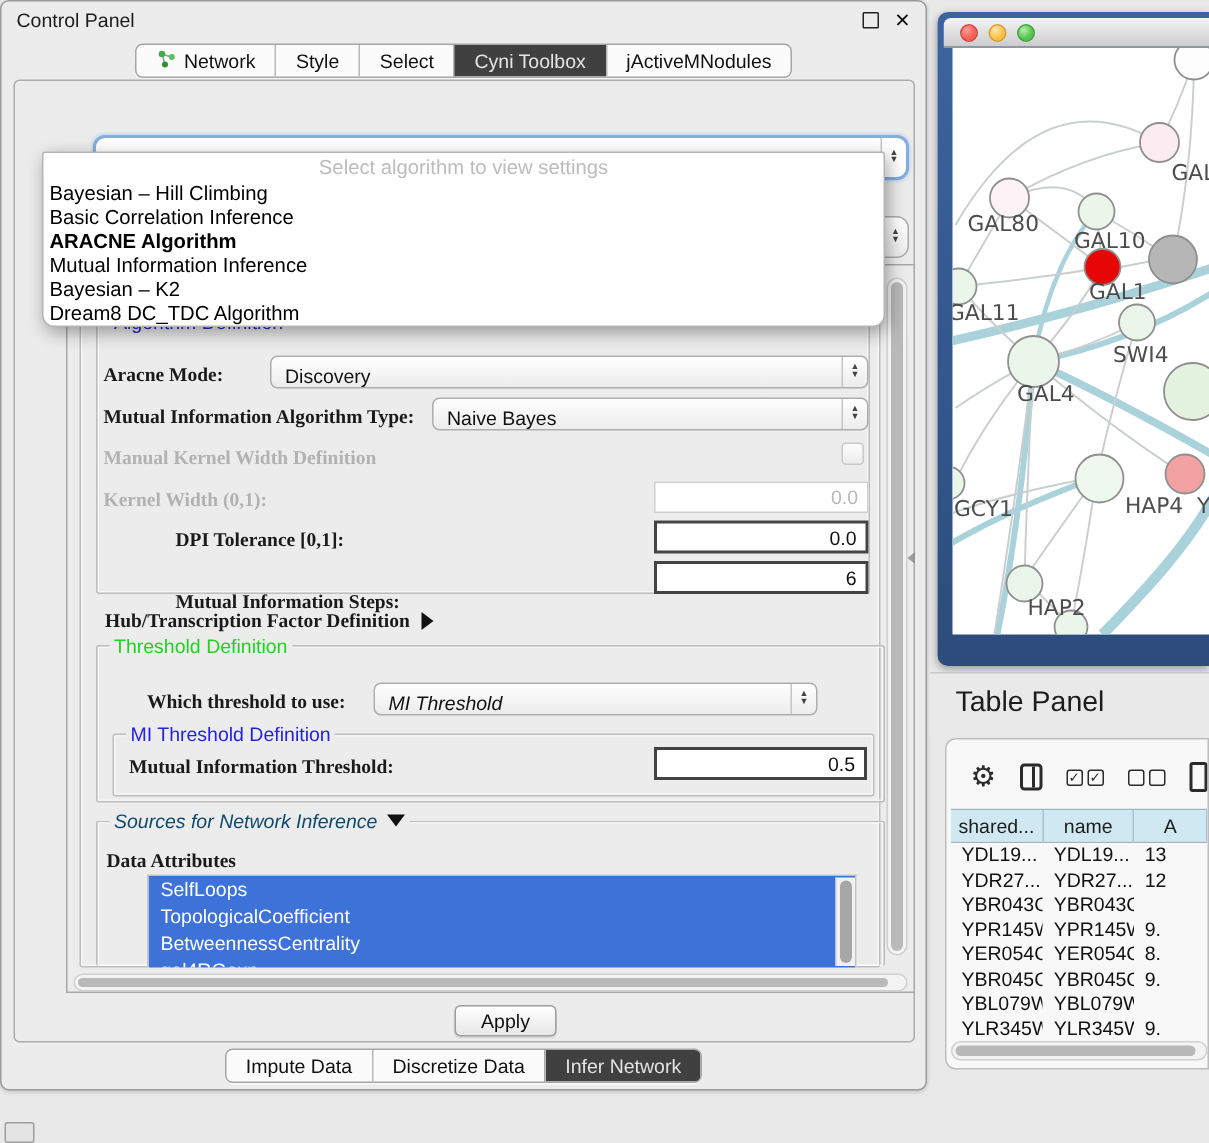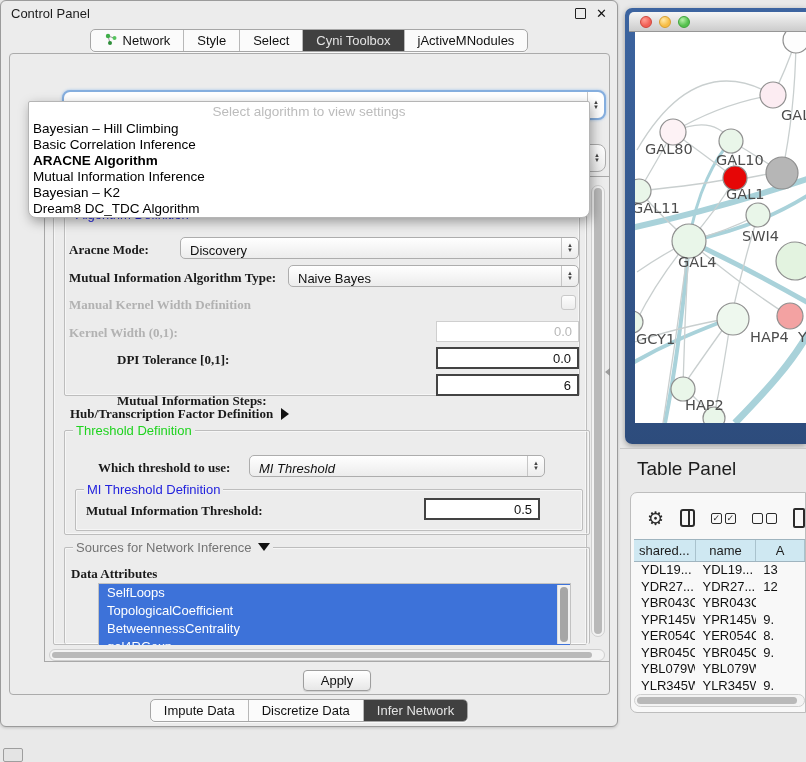--- a/index.html
+++ b/index.html
@@ -48,21 +48,21 @@
   .algo-item { font-size:13.5px; color:#000; padding:0 4px; height:16px; line-height:16px; white-space:nowrap; }
   .algo-item.bold { font-weight:bold; }
 
   
   .settings-box { position:absolute; left:34px; top:122px; width:566px; height:486px;
     border:1px solid #a8a8a8; background:#ececec; }
   .fs { position:absolute; border:1px solid #bdbdbd; border-radius:2px;
     box-shadow:inset 0 0 0 1px rgba(255,255,255,.55); }
   .fs-legend { position:absolute; top:-8px; font-size:13px; background:#ececec; padding:0 3px;
     white-space:nowrap; }
-  .lg-black { color:#737373; }
+  .lg-black { color:#0c4a6e;font-style:italic; }
   .lg-blue { color:#2323dd; }
   .lg-green { color:#1fd31f; }
   .lbl { position:absolute; font-size:13px; color:#1a1a1a; font-weight:bold; white-space:nowrap;font-family:Liberation Serif, serif; }
   .lbl.dis { color:#b2b2b2; }
   .tfield { position:absolute; background:#fff; font-size:13px; color:#111;
     display:flex; align-items:center; justify-content:flex-end; padding-right:6px; }
   .tfield.strong { border:2px solid #434343; }
   .tfield.dis { border:1px solid #cfcfcf; color:#b8b8b8; }
   .chk { position:absolute; width:15px; height:15px; border:1px solid #c9c9c9; border-radius:3px;
     background:linear-gradient(#fdfdfd,#ededed); }
@@ -240,21 +240,21 @@
             <span class="val">MI Threshold</span>
             <span class="stepper">
                 <span>▲</span>
                 <span>▼</span>
               </span>
           </div>
 
           <div class="fs" style="left:10px; top:58px; width:508px; height:42px;">
             <span class="fs-legend lg-blue" style="left:8px;">MI Threshold Definition</span>
             <span class="lbl" style="left:10px; top:13px;">Mutual Information Threshold:</span>
-            <div class="tfield strong" style="left:348px; top:8px; width:116px; height:22px;">0.5</div>
+            <div class="tfield strong" style="left:360px; top:8px; width:142px; height:22px;">0.5</div>
           </div>
         </div>
 
         <div class="fs" style="left:10px; top:363px; width:526px; height:97px; border-bottom:none;">
           <span class="fs-legend lg-black" style="left:8px;">
             <span>Sources for Network Inference</span><span class="tri-down"></span>
           </span>
           <span class="lbl" style="left:6px; top:18px;">Data Attributes</span>
           <div class="attr-list" style="left:33px; top:35px; width:473px; height:62px; border-bottom:none;" id="attr-list">
 

